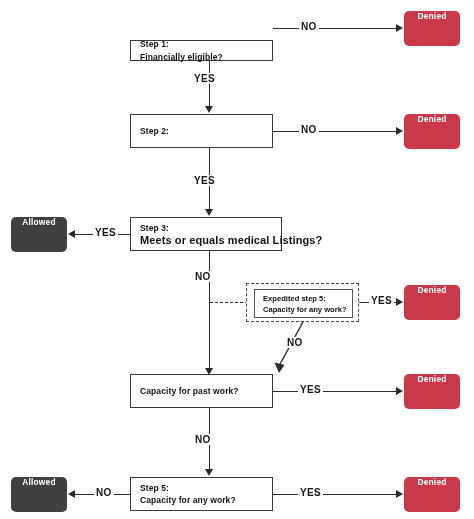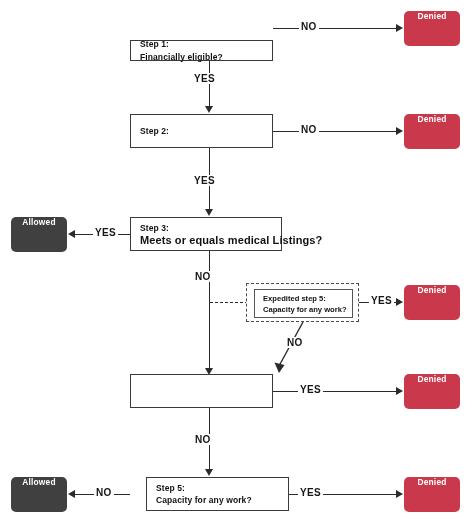--- a/index.html
+++ b/index.html
@@ -171,35 +171,36 @@
     <span>Denied</span>
   </div>
 
   <svg class="diag" style="left:265px;top:320px;width:50px;height:56px;" viewBox="0 0 50 56">
     <line x1="38" y1="2" x2="14" y2="46" stroke="#2b2b2b" stroke-width="1.4"></line>
     <polygon points="14,53 9.5,42.5 19.5,45" fill="#2b2b2b"></polygon>
   </svg>
   <div class="elabel" style="left:285px;top:337px;">NO</div>
 
   <div class="step-box" style="left:130px;top:374px;width:143px;height:34px;">
+    <div class="ln">Capacity for past work?</div>
   </div>
 
   <div class="ln-h" style="left:273px;top:391px;width:125px;"></div>
   <div class="ar right" style="left:396px;top:387px;"></div>
   <div class="elabel" style="left:298px;top:384px;">YES</div>
 
   <div class="pill denied" style="left:404px;top:374px;width:56px;height:35px;">
     <span>Denied</span>
   </div>
 
   <div class="ln-v" style="left:209px;top:408px;height:62px;"></div>
   <div class="ar down" style="left:205px;top:469px;"></div>
   <div class="elabel" style="left:193px;top:434px;">NO</div>
 
-  <div class="step-box" style="left:146px;top:477px;width:143px;height:34px;">
+  <div class="step-box" style="left:130px;top:477px;width:143px;height:34px;">
     <div class="ln">Step 5:</div>
     <div class="ln">Capacity for any work?</div>
   </div>
 
   <div class="ln-h" style="left:273px;top:494px;width:125px;"></div>
   <div class="ar right" style="left:396px;top:490px;"></div>
   <div class="elabel" style="left:298px;top:487px;">YES</div>
 
   <div class="pill denied" style="left:404px;top:477px;width:56px;height:35px;">
     <span>Denied</span>

